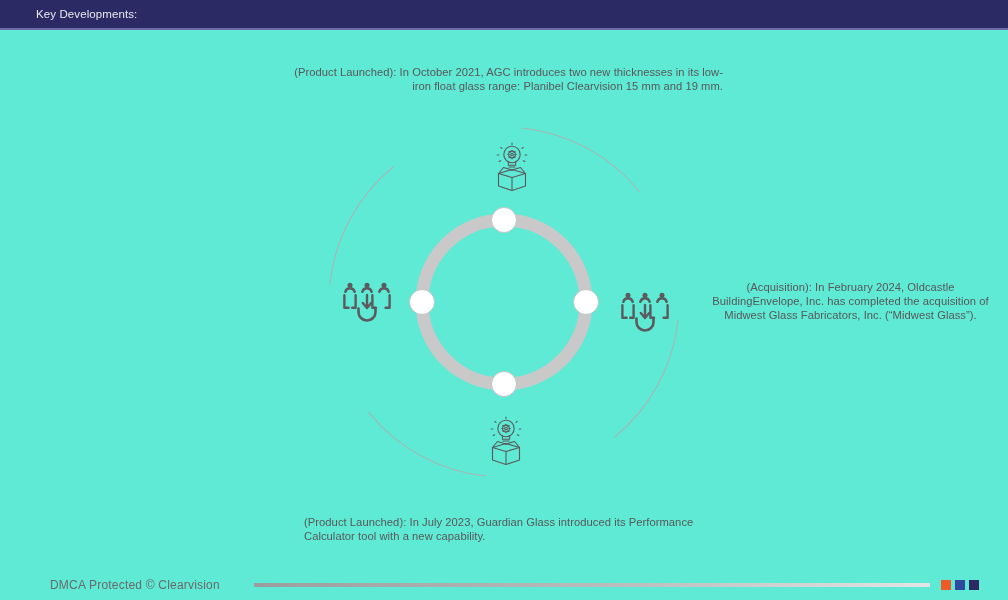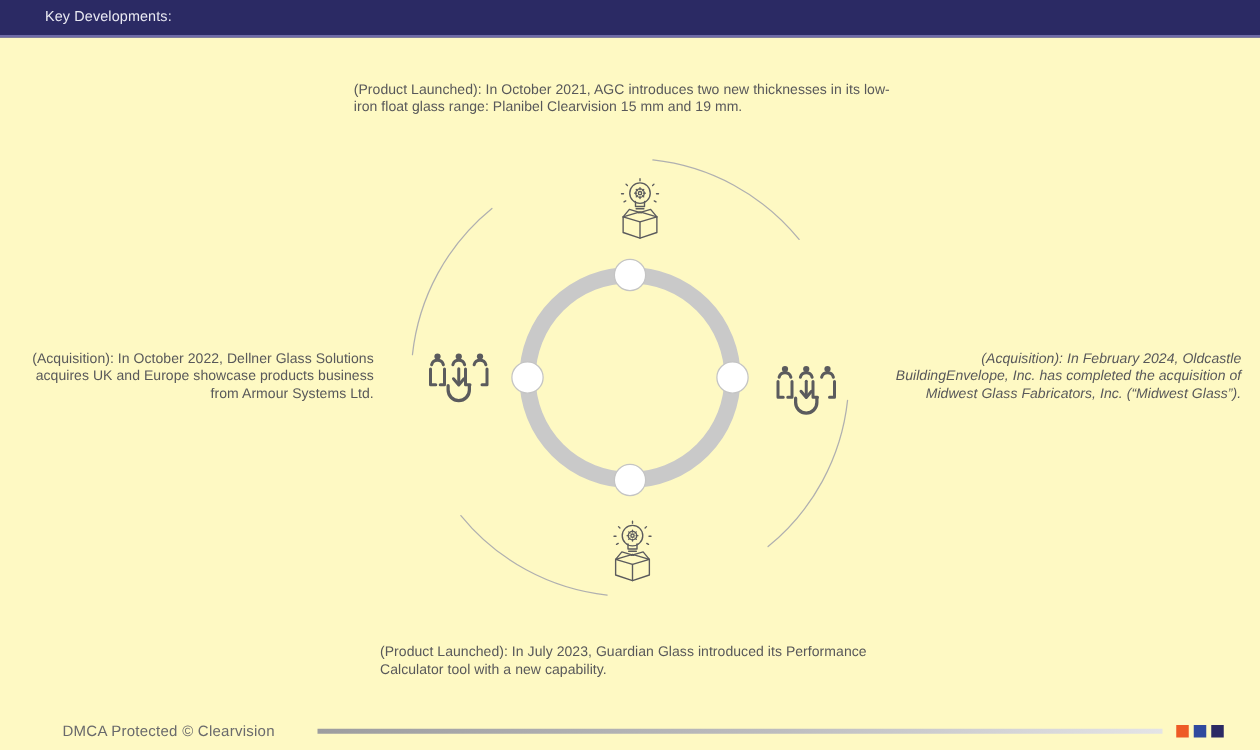--- a/index.html
+++ b/index.html
@@ -7,21 +7,21 @@
     padding: 0;
     background: #ffffff;
   }
   body {
     font-family: "Liberation Sans", sans-serif;
   }
   .page {
     position: relative;
     width: 1008px;
     height: 600px;
-    background: #fef9c3;
+    background: #5eead4;
     overflow: hidden;
   }
 
   
   .header-bar {
     position: absolute;
     left: 0;
     top: 0;
     width: 1008px;
     height: 30px;
@@ -45,40 +45,39 @@
     position: absolute;
     font-size: 11.2px;
     line-height: 14px;
     color: #58585a;
     letter-spacing: 0.05px;
   }
   .callout-top {
     left: 283px;
     top: 65px;
     width: 440px;
-    text-align: left;
+    text-align: right;
   }
   .callout-bottom {
     left: 304px;
     top: 515px;
     width: 440px;
     text-align: left;
   }
   .callout-left {
     left: 10px;
     top: 280px;
     width: 289px;
     text-align: right;
   }
   .callout-right {
     left: 708px;
     top: 280px;
     width: 285px;
-    text-align: right;
-    font-style: italic;
+    text-align: center;
   }
 
   
   .diagram {
     position: absolute;
     left: 312px;
     top: 110px;
     width: 384px;
     height: 384px;
   }
@@ -142,21 +141,20 @@
 
 <div class="page">
 
   <div class="header-bar">
     <div class="header-title">Key Developments:</div>
   </div>
 
   <div class="callout callout-top">(Product Launched): In October 2021, AGC introduces two new thicknesses in its low-iron float glass range: Planibel Clearvision 15 mm and 19 mm.</div>
   <div class="callout callout-right">(Acquisition): In February 2024, Oldcastle BuildingEnvelope, Inc. has completed the acquisition of Midwest Glass Fabricators, Inc. (“Midwest Glass”).</div>
   <div class="callout callout-bottom">(Product Launched): In July 2023, Guardian Glass introduced its Performance Calculator tool with a new capability.</div>
-  <div class="callout callout-left">(Acquisition): In October 2022, Dellner Glass Solutions acquires UK and Europe showcase products business from Armour Systems Ltd.</div>
 
   <div class="diagram">
     <svg width="384" height="384" viewBox="0 0 384 384" xmlns="http://www.w3.org/2000/svg">
 
       <g fill="none" stroke="#b0b0b0" stroke-width="1" stroke-linecap="round">
 
         <path d="M 192 17 A 175 175 0 0 1 315 68" transform="rotate(6 192 192)"></path>
 
         <path d="M 367 192 A 175 175 0 0 1 316 315" transform="rotate(6 192 192)"></path>
 

